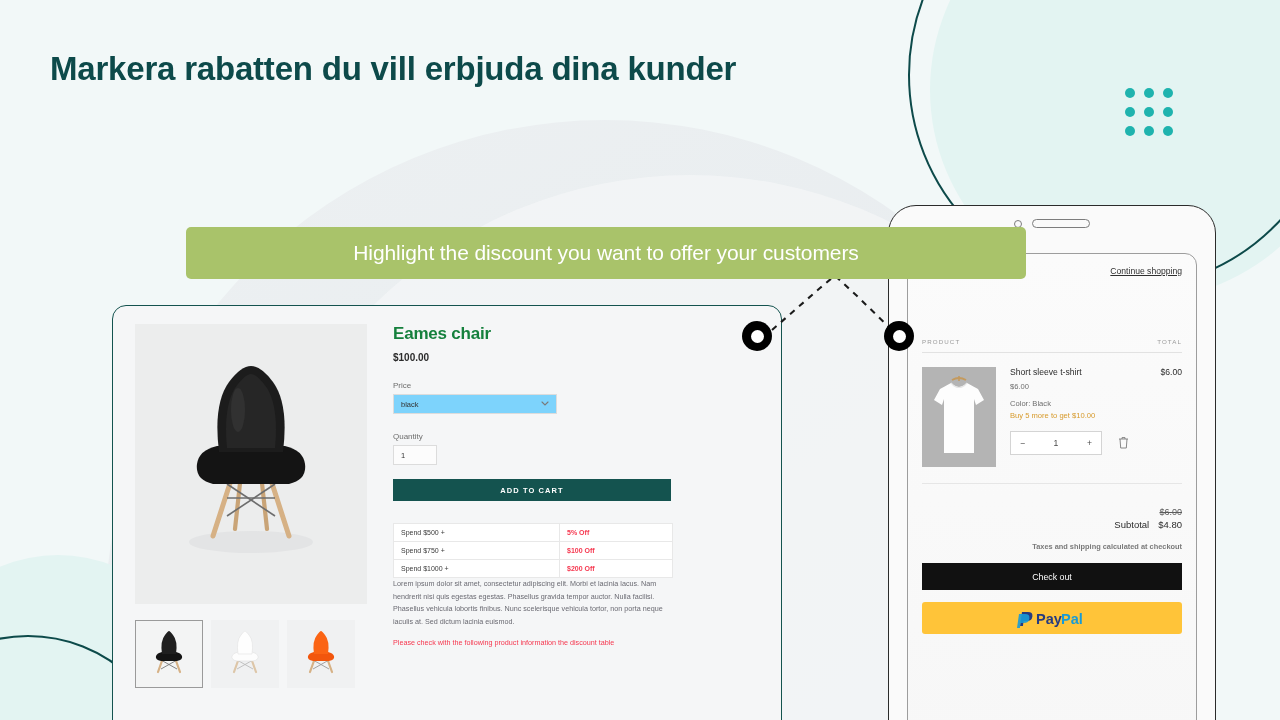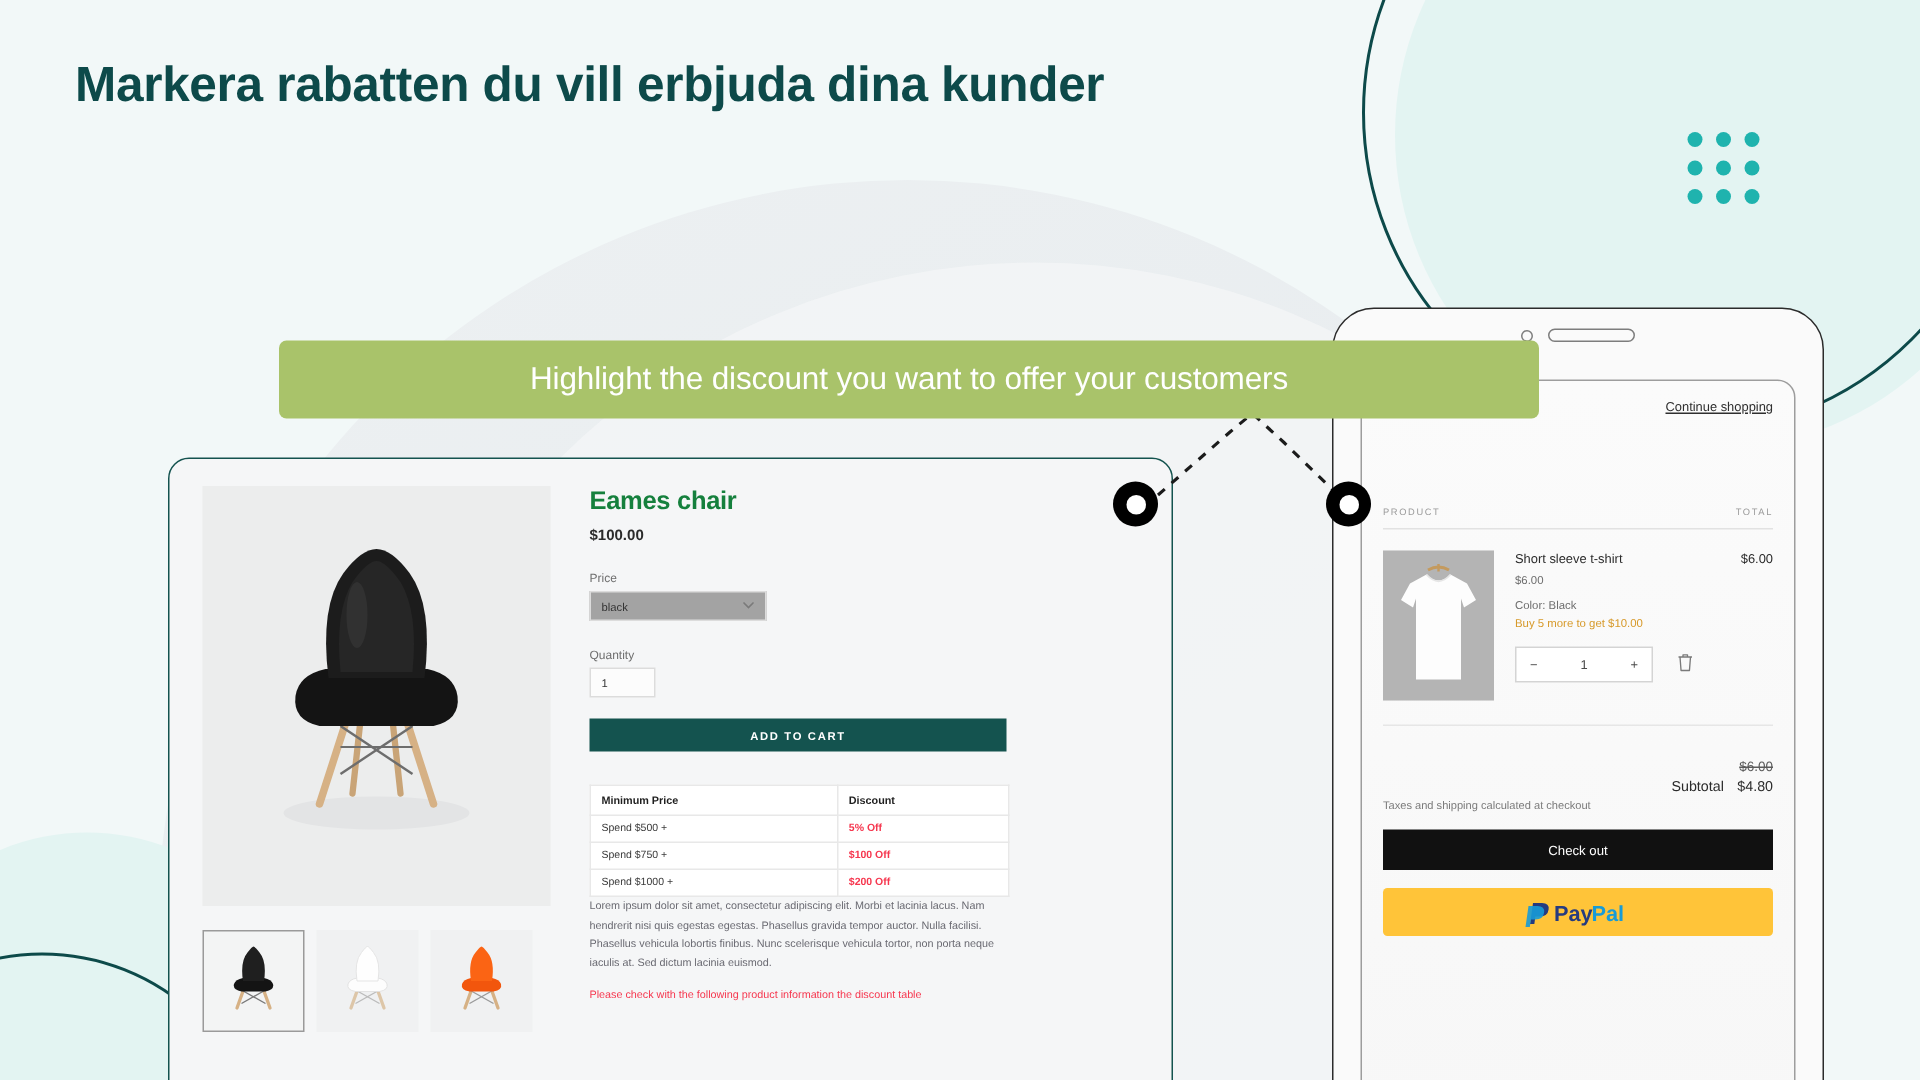--- a/index.html
+++ b/index.html
@@ -47,21 +47,21 @@
   
   .dot-grid {
     position: absolute; left: 1125px; top: 88px;
     display: grid; grid-template-columns: repeat(3, 10px);
     grid-gap: 9px;
   }
   .dot-grid i { display:block; width: 10px; height: 10px; border-radius:50%; background:#1fb3ae; }
 
   
   .page-title {
-    position: absolute; left: 50px; top: 37px;
+    position: absolute; left: 50px; top: 50px;
     font-size: 33px; font-weight: 700; color: #0d4a4a;
     letter-spacing: -.2px; white-space: nowrap;
   }
 
   
   .desktop-frame {
     position: absolute; left: 112px; top: 305px;
     width: 670px; height: 430px;
     background: #f5f6f7;
     border: 1.6px solid #14534f;
@@ -81,21 +81,21 @@
     width: 68px; height: 68px; background: #f0f1f2;
     display: flex; align-items: center; justify-content: center; position: relative;
   }
   .thumb.sel { border: 1.5px solid #9a9a9a; background:#f3f4f4; }
 
   .pdp-info { flex: 1; padding-left: 26px; }
   .prod-title { font-size: 17px; font-weight: 700; color:#15803d; letter-spacing:-.2px; }
   .prod-price { font-size: 10px; font-weight: 700; color:#2b2b2b; margin-top: 8px; }
   .field-label { font-size: 8px; color:#6e6e6e; margin-top: 18px; margin-bottom: 4px; }
   .select-box {
-    width: 118px; height: 20px; background:#a3a3a3; border:1px solid #dcdcdc;
+    width: 164px; height: 20px; background:#7dd3fc; border:1px solid #dcdcdc;
     display:flex; align-items:center; padding: 0 7px;
     font-size: 7.5px; color:#333; position: relative;
   }
   .select-box .chev { position:absolute; right: 7px; top: 6px; }
   .qty-box {
     width: 44px; height: 20px; background:#fcfcfc; border:1px solid #dcdcdc;
     display:flex; align-items:center; padding: 0 7px; font-size: 7.5px; color:#333;
   }
   .atc-btn {
     margin-top: 14px; width: 278px; height: 22px; background:#14534f;
@@ -163,21 +163,21 @@
     display:flex; align-items:center; justify-content:space-between; padding: 0 9px;
     font-size: 8.6px; color:#4a4a4a;
   }
   .trash { margin-left: 16px; color:#7a7a7a; font-size: 11px; }
 
   .totals { text-align:right; padding-top: 22px; }
   .subtotal-line { display:flex; justify-content:flex-end; align-items:baseline; gap: 9px; }
   .subtotal-lbl { font-size: 9.5px; color:#2b2b2b; }
   .old-price { font-size: 9px; color:#5b5b5b; text-decoration: line-through; }
   .new-price { font-size: 9.5px; color:#2b2b2b; }
-  .taxes { text-align:left; font-size: 7.4px; color:#7a7a7a; margin-top: 2px; }
+  .taxes { text-align:right; font-size: 7.4px; color:#7a7a7a; margin-top: 12px; font-weight: bold; }
   .checkout-btn {
     margin-top: 12px; height: 27px; background:#111; color:#fff;
     display:flex; align-items:center; justify-content:center; font-size: 8.8px;
   }
   .paypal-btn {
     margin-top: 12px; height: 32px; background:#ffc439; border-radius:3px;
     display:flex; align-items:center; justify-content:center;
   }
 
   
@@ -300,24 +300,20 @@
 
         <div class="field-label">Quantity</div>
         <div class="qty-box">
           <span>1</span>
         </div>
 
         <div class="atc-btn">ADD TO CART</div>
 
         <table class="disc-table">
           <tbody>
-              <tr>
-            <th>Minimum Price</th>
-            <th>Discount</th>
-          </tr>
           <tr>
             <td>Spend $500 +</td>
             <td class="dsc">5% Off</td>
           </tr>
           <tr>
             <td>Spend $750 +</td>
             <td class="dsc">$100 Off</td>
           </tr>
           <tr>
             <td>Spend $1000 +</td>

